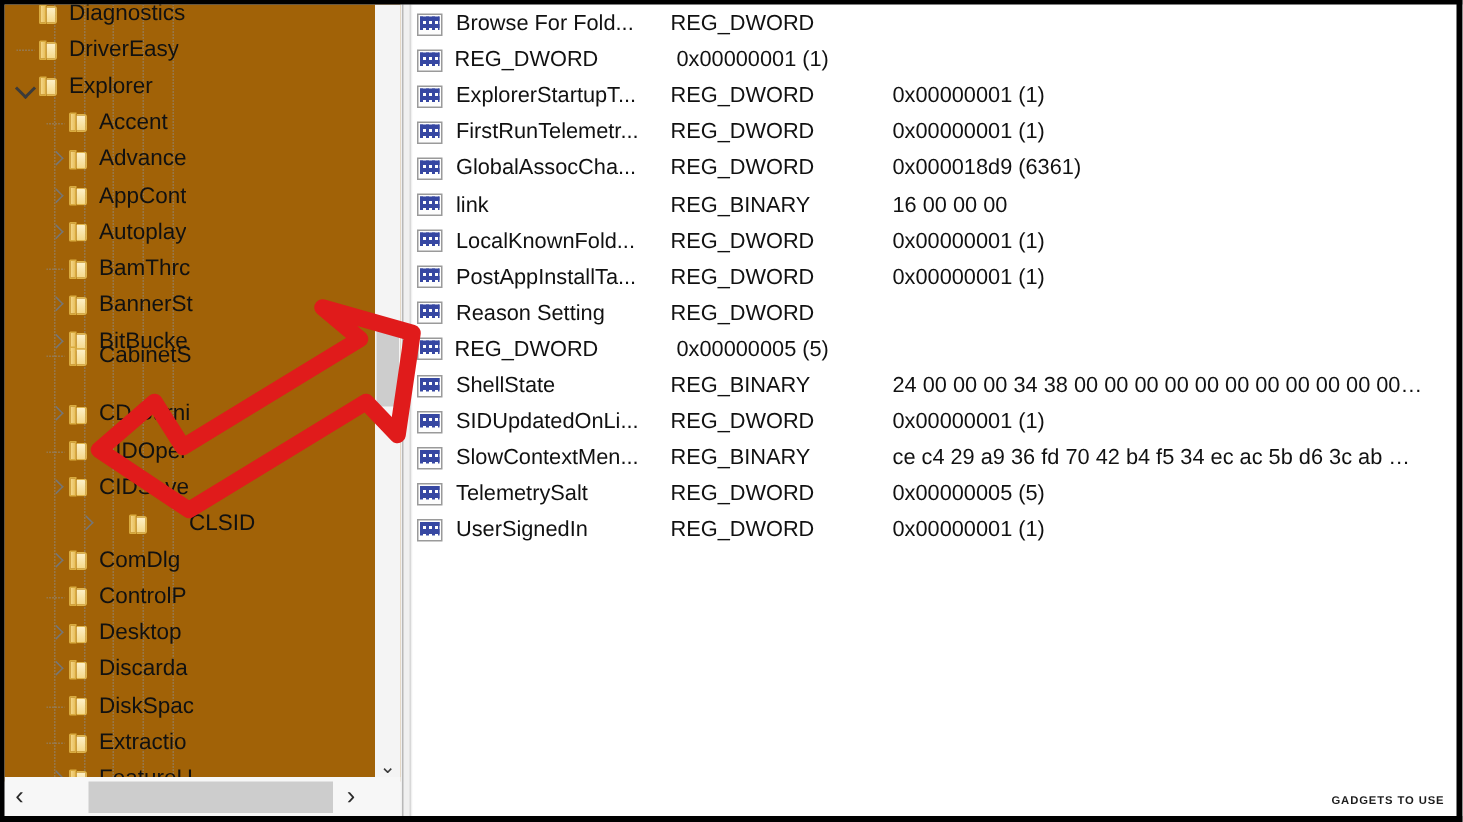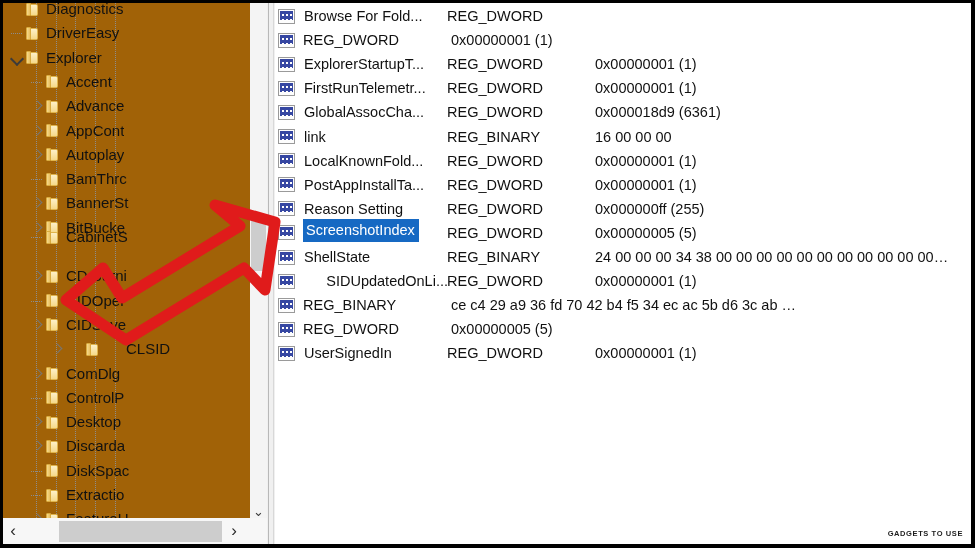--- a/index.html
+++ b/index.html
@@ -406,65 +406,69 @@
         </div>
         <div class="vrow" style="top: 193.8px;">
           <div class="vicon">
             <div class="sheet"></div>
             <div class="bits"></div>
           </div>
           <div style="width: 144px; min-width: 144px;">
             <div class="vname">Reason Setting</div>
           </div>
           <div class="vtype">REG_DWORD</div>
-          <div class="vdata">0x000000ff (255)</div>
         </div>
         <div class="vrow selected" style="top: 217.9px;">
           <div class="vicon">
             <div class="sheet"></div>
             <div class="bits"></div>
           </div>
-          <div style="width: 144px; min-width: 144px;"><div class="vname" style="width: auto; min-width: 0px;">ScreenshotIndex</div></div>
           <div class="vtype">REG_DWORD</div>
           <div class="vdata">0x00000005 (5)</div>
         </div>
         <div class="vrow" style="top: 242px;">
           <div class="vicon">
             <div class="sheet"></div>
             <div class="bits"></div>
           </div>
           <div style="width: 144px; min-width: 144px;">
             <div class="vname">ShellState</div>
           </div>
           <div class="vtype">REG_BINARY</div>
           <div class="vdata">24 00 00 00 34 38 00 00 00 00 00 00 00 00 00 00 00…</div>
         </div>
         <div class="vrow" style="top: 266.1px;">
           <div class="vicon">
             <div class="sheet"></div>
             <div class="bits"></div>
           </div>
-          <div style="width: 144px; min-width: 144px; text-align: right;">
+          <div style="width: 144px; min-width: 144px;">
             <div class="vname">SIDUpdatedOnLi...</div>
           </div>
           <div class="vtype">REG_DWORD</div>
           <div class="vdata">0x00000001 (1)</div>
         </div>
         <div class="vrow" style="top: 290.2px;">
           <div class="vicon">
             <div class="sheet"></div>
             <div class="bits"></div>
+          </div>
+          <div style="width: 144px; min-width: 144px;">
+            <div class="vname">SlowContextMen...</div>
           </div>
           <div class="vtype">REG_BINARY</div>
           <div class="vdata">ce c4 29 a9 36 fd 70 42 b4 f5 34 ec ac 5b d6 3c ab …</div>
         </div>
         <div class="vrow" style="top: 314.3px;">
           <div class="vicon">
             <div class="sheet"></div>
             <div class="bits"></div>
+          </div>
+          <div style="width: 144px; min-width: 144px;">
+            <div class="vname">TelemetrySalt</div>
           </div>
           <div class="vtype">REG_DWORD</div>
           <div class="vdata">0x00000005 (5)</div>
         </div>
         <div class="vrow" style="top: 338.4px;">
           <div class="vicon">
             <div class="sheet"></div>
             <div class="bits"></div>
           </div>
           <div style="width: 144px; min-width: 144px;">

